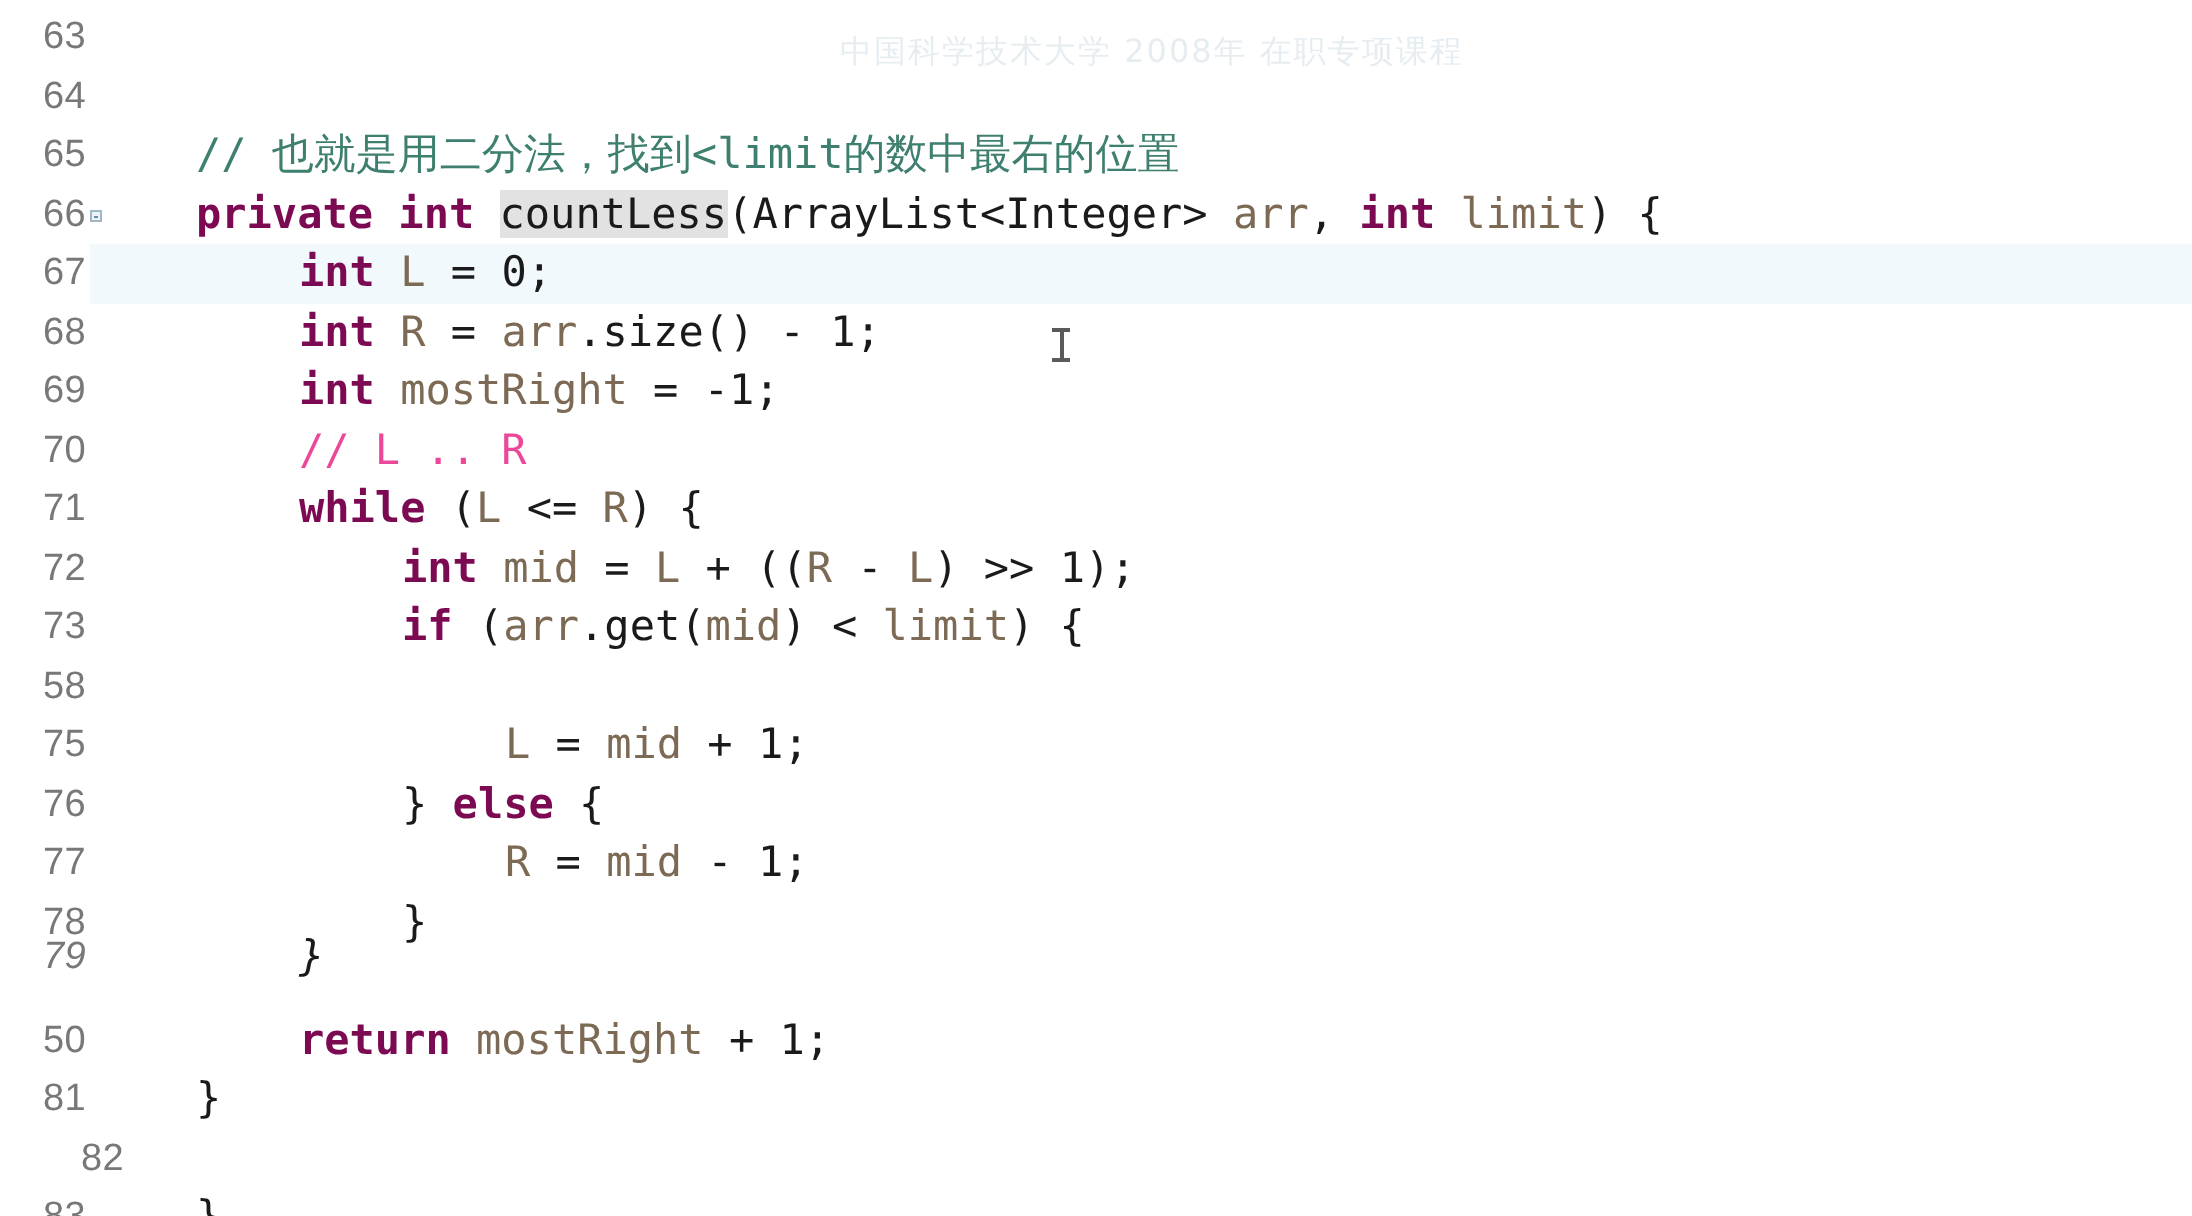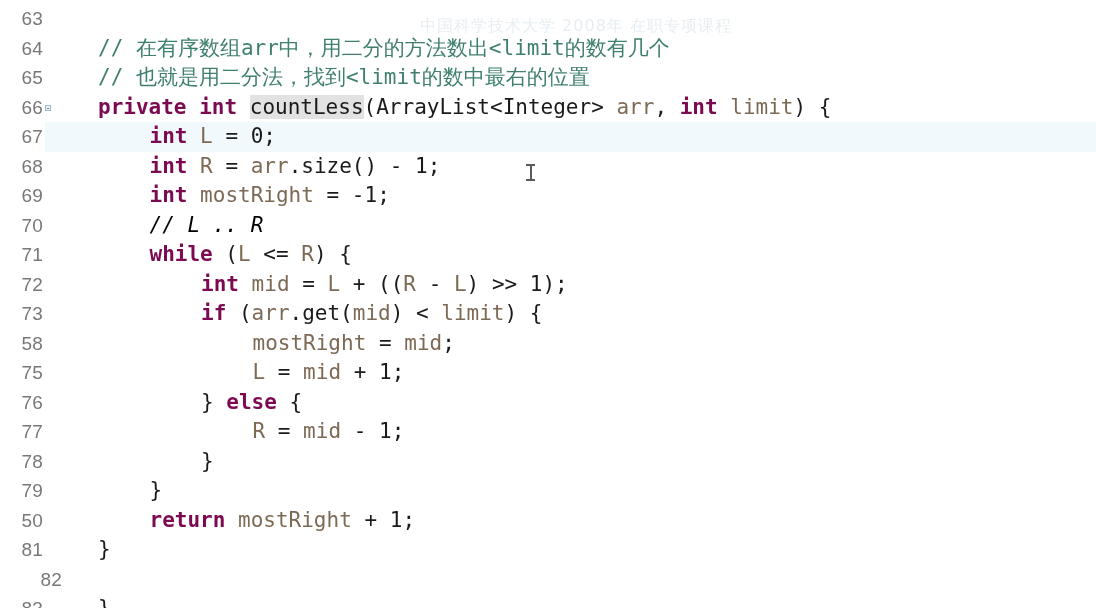--- a/index.html
+++ b/index.html
@@ -146,21 +146,20 @@
 
   <div id="rows">
       <div class="row" style="top: 4px;">
         <div class="gutter-bg"></div>
         <div class="lineno" style="color: rgb(120, 120, 120);">63</div>
         <div class="code" style="left: 98px;"></div>
       </div>
       <div class="row" style="top: 33.5px;">
         <div class="gutter-bg"></div>
         <div class="lineno" style="color: rgb(120, 120, 120);">64</div>
-        <div class="code" style="left: 98px;"><span class="t-cmt" style="color: rgb(63, 127, 111);">// 在有序数组arr中，用二分的方法数出&lt;limit的数有几个</span></div>
       </div>
       <div class="row" style="top: 63px;">
         <div class="gutter-bg"></div>
         <div class="lineno" style="color: rgb(120, 120, 120);">65</div>
         <div class="code" style="left: 98px;"><span class="t-cmt" style="color: rgb(63, 127, 111);">// 也就是用二分法，找到&lt;limit的数中最右的位置</span></div>
       </div>
       <div class="row" style="top: 92.5px;">
         <div class="gutter-bg"></div>
         <div class="lineno" style="color: rgb(120, 120, 120);">66</div>
         <div class="fold-marker"></div>
@@ -177,41 +176,40 @@
         <div class="code" style="left: 149.5px;"><span class="t-kw" style="color: rgb(124, 10, 82);">int</span><span class="t-plain" style="color: rgb(26, 26, 26);"> </span><span class="t-ident" style="color: rgb(125, 106, 85);">R</span><span class="t-plain" style="color: rgb(26, 26, 26);"> = </span><span class="t-ident" style="color: rgb(125, 106, 85);">arr</span><span class="t-plain" style="color: rgb(26, 26, 26);">.size() - </span><span class="t-num" style="color: rgb(26, 26, 26);">1</span><span class="t-plain" style="color: rgb(26, 26, 26);">;</span></div>
       </div>
       <div class="row" style="top: 181px;">
         <div class="gutter-bg"></div>
         <div class="lineno" style="color: rgb(120, 120, 120);">69</div>
         <div class="code" style="left: 149.5px;"><span class="t-kw" style="color: rgb(124, 10, 82);">int</span><span class="t-plain" style="color: rgb(26, 26, 26);"> </span><span class="t-ident" style="color: rgb(125, 106, 85);">mostRight</span><span class="t-plain" style="color: rgb(26, 26, 26);"> = -</span><span class="t-num" style="color: rgb(26, 26, 26);">1</span><span class="t-plain" style="color: rgb(26, 26, 26);">;</span></div>
       </div>
       <div class="row" style="top: 210.5px;">
         <div class="gutter-bg"></div>
         <div class="lineno" style="color: rgb(120, 120, 120);">70</div>
-        <div class="code" style="left: 149.5px;"><span class="t-cmt" style="color: #000000; font-style: italic;">// L .. R</span></div>
+        <div class="code" style="left: 149.5px;"><span class="t-cmt" style="color: #ec4899;">// L .. R</span></div>
       </div>
       <div class="row" style="top: 240px;">
         <div class="gutter-bg"></div>
         <div class="lineno" style="color: rgb(120, 120, 120);">71</div>
         <div class="code" style="left: 149.5px;"><span class="t-kw" style="color: rgb(124, 10, 82);">while</span><span class="t-plain" style="color: rgb(26, 26, 26);"> (</span><span class="t-ident" style="color: rgb(125, 106, 85);">L</span><span class="t-plain" style="color: rgb(26, 26, 26);"> &lt;= </span><span class="t-ident" style="color: rgb(125, 106, 85);">R</span><span class="t-plain" style="color: rgb(26, 26, 26);">) {</span></div>
       </div>
       <div class="row" style="top: 269.5px;">
         <div class="gutter-bg"></div>
         <div class="lineno" style="color: rgb(120, 120, 120);">72</div>
         <div class="code" style="left: 201px;"><span class="t-kw" style="color: rgb(124, 10, 82);">int</span><span class="t-plain" style="color: rgb(26, 26, 26);"> </span><span class="t-ident" style="color: rgb(125, 106, 85);">mid</span><span class="t-plain" style="color: rgb(26, 26, 26);"> = </span><span class="t-ident" style="color: rgb(125, 106, 85);">L</span><span class="t-plain" style="color: rgb(26, 26, 26);"> + ((</span><span class="t-ident" style="color: rgb(125, 106, 85);">R</span><span class="t-plain" style="color: rgb(26, 26, 26);"> - </span><span class="t-ident" style="color: rgb(125, 106, 85);">L</span><span class="t-plain" style="color: rgb(26, 26, 26);">) &gt;&gt; </span><span class="t-num" style="color: rgb(26, 26, 26);">1</span><span class="t-plain" style="color: rgb(26, 26, 26);">);</span></div>
       </div>
       <div class="row" style="top: 299px;">
         <div class="gutter-bg"></div>
         <div class="lineno" style="color: rgb(120, 120, 120);">73</div>
         <div class="code" style="left: 201px;"><span class="t-kw" style="color: rgb(124, 10, 82);">if</span><span class="t-plain" style="color: rgb(26, 26, 26);"> (</span><span class="t-ident" style="color: rgb(125, 106, 85);">arr</span><span class="t-plain" style="color: rgb(26, 26, 26);">.get(</span><span class="t-ident" style="color: rgb(125, 106, 85);">mid</span><span class="t-plain" style="color: rgb(26, 26, 26);">) &lt; </span><span class="t-ident" style="color: rgb(125, 106, 85);">limit</span><span class="t-plain" style="color: rgb(26, 26, 26);">) {</span></div>
       </div>
       <div class="row" style="top: 328.5px;">
         <div class="gutter-bg"></div>
         <div class="lineno" style="color: rgb(120, 120, 120);">58</div>
-        <div class="code" style="left: 252.5px;"><span class="t-ident" style="color: rgb(125, 106, 85);">mostRight</span><span class="t-plain" style="color: rgb(26, 26, 26);"> = </span><span class="t-ident" style="color: rgb(125, 106, 85);">mid</span><span class="t-plain" style="color: rgb(26, 26, 26);">;</span></div>
       </div>
       <div class="row" style="top: 358px;">
         <div class="gutter-bg"></div>
         <div class="lineno" style="color: rgb(120, 120, 120);">75</div>
         <div class="code" style="left: 252.5px;"><span class="t-ident" style="color: rgb(125, 106, 85);">L</span><span class="t-plain" style="color: rgb(26, 26, 26);"> = </span><span class="t-ident" style="color: rgb(125, 106, 85);">mid</span><span class="t-plain" style="color: rgb(26, 26, 26);"> + </span><span class="t-num" style="color: rgb(26, 26, 26);">1</span><span class="t-plain" style="color: rgb(26, 26, 26);">;</span></div>
       </div>
       <div class="row" style="top: 387.5px;">
         <div class="gutter-bg"></div>
         <div class="lineno" style="color: rgb(120, 120, 120);">76</div>
         <div class="code" style="left: 201px;"><span class="t-plain" style="color: rgb(26, 26, 26);">} </span><span class="t-kw" style="color: rgb(124, 10, 82);">else</span><span class="t-plain" style="color: rgb(26, 26, 26);"> {</span></div>
@@ -219,21 +217,21 @@
       <div class="row" style="top: 417px;">
         <div class="gutter-bg"></div>
         <div class="lineno" style="color: rgb(120, 120, 120);">77</div>
         <div class="code" style="left: 252.5px;"><span class="t-ident" style="color: rgb(125, 106, 85);">R</span><span class="t-plain" style="color: rgb(26, 26, 26);"> = </span><span class="t-ident" style="color: rgb(125, 106, 85);">mid</span><span class="t-plain" style="color: rgb(26, 26, 26);"> - </span><span class="t-num" style="color: rgb(26, 26, 26);">1</span><span class="t-plain" style="color: rgb(26, 26, 26);">;</span></div>
       </div>
       <div class="row" style="top: 446.5px;">
         <div class="gutter-bg"></div>
         <div class="lineno" style="color: rgb(120, 120, 120);">78</div>
         <div class="code" style="left: 201px;"><span class="t-plain" style="color: rgb(26, 26, 26);">}</span></div>
       </div>
-      <div class="row" style="top: 476px;">
+      <div class="row" style="top: 464px; font-style: italic;">
         <div class="gutter-bg"></div>
         <div class="lineno" style="color: rgb(120, 120, 120);">79</div>
         <div class="code" style="left: 149.5px;"><span class="t-plain" style="color: rgb(26, 26, 26);">}</span></div>
       </div>
       <div class="row" style="top: 505.5px;">
         <div class="gutter-bg"></div>
         <div class="lineno" style="color: rgb(120, 120, 120);">50</div>
         <div class="code" style="left: 149.5px;"><span class="t-kw" style="color: rgb(124, 10, 82);">return</span><span class="t-plain" style="color: rgb(26, 26, 26);"> </span><span class="t-ident" style="color: rgb(125, 106, 85);">mostRight</span><span class="t-plain" style="color: rgb(26, 26, 26);"> + </span><span class="t-num" style="color: rgb(26, 26, 26);">1</span><span class="t-plain" style="color: rgb(26, 26, 26);">;</span></div>
       </div>
       <div class="row" style="top: 535px;">

